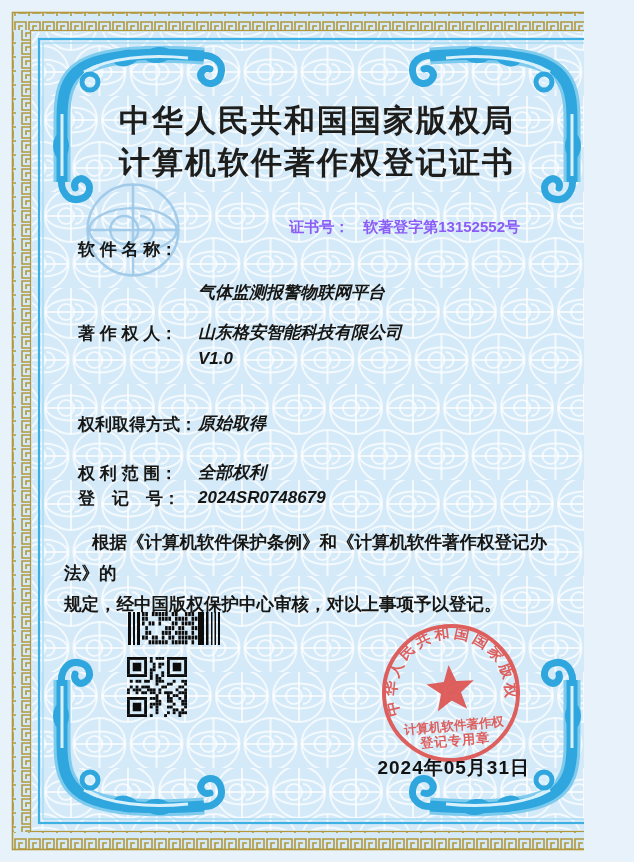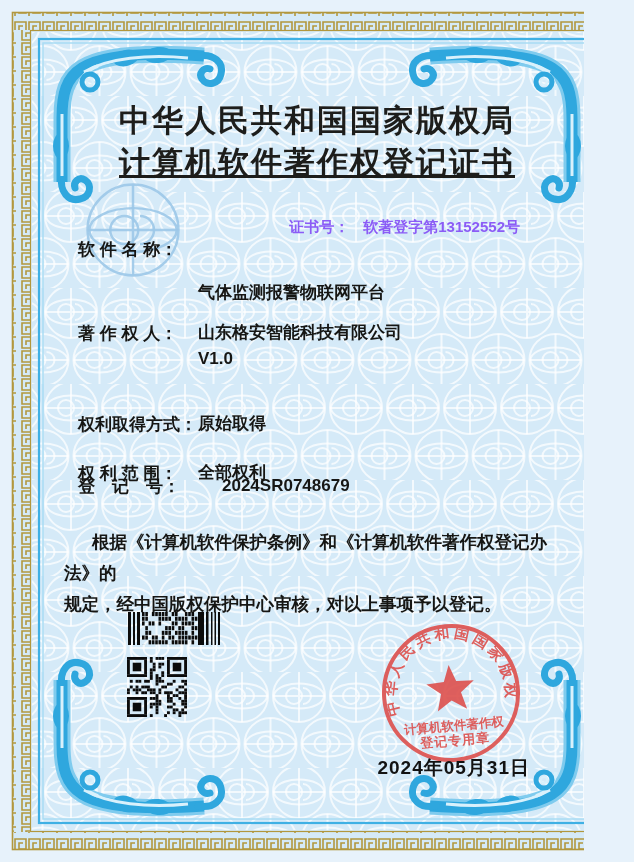--- a/index.html
+++ b/index.html
@@ -4,27 +4,27 @@
 <style>
   html,body{margin:0;padding:0;}
   body{width:634px;height:862px;background:#e7f2fb;font-family:"Liberation Sans",sans-serif;}
   .page{position:relative;width:584px;height:862px;overflow:hidden;}
   .bg{position:absolute;left:0;top:0;}
   .abs{position:absolute;}
   .title{left:0;width:634px;text-align:center;color:#1d1d1b;
          font-family:"Liberation Serif","DejaVu Serif",serif;font-weight:bold;
          font-size:31px;letter-spacing:2px;white-space:nowrap;}
   .t1{top:100px;}
-  .t2{top:142px;text-decoration:underline;}
+  .t2{top:142px;}
   .certno{top:201px;right:64px;font-size:15px;font-weight:bold;color:#8b5cf6;white-space:pre;}
   .certno .lab{margin-right:14px;}
   .frow{left:78px;color:#161614;font-size:17px;font-weight:bold;display:flex;white-space:pre;}
   .frow .lbl{width:120px;flex:none;}
-  .frow .val{line-height:22px;}
-  .r1{top:238px;}.r2{top:322px;}.r3{top:413px;}.r4{top:450px;margin-top:12px;}.r5{top:475px;gap:24px;}
+  .frow .val{line-height:22px;font-style:italic;}
+  .r1{top:238px;}.r2{top:322px;}.r3{top:413px;}.r4{top:450px;margin-top:12px;}.r5{top:487px;}
   .statement{left:64px;top:527px;width:506px;color:#161614;font-size:17.5px;
              font-weight:bold;line-height:31px;}
   .statement .ind{text-indent:28px;}
   .date{left:372px;top:755px;width:158px;text-align:right;color:#121212;
         font-size:19px;font-weight:bold;letter-spacing:1px;}
   .sealwrap{left:378px;top:620px;width:146px;height:146px;transform:rotate(-5deg);}
   .codes{image-rendering:pixelated;}
 </style>
 </head>
 <body>

